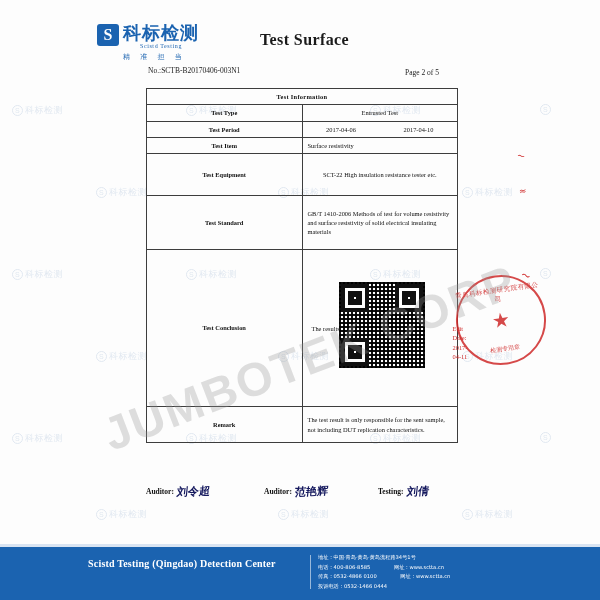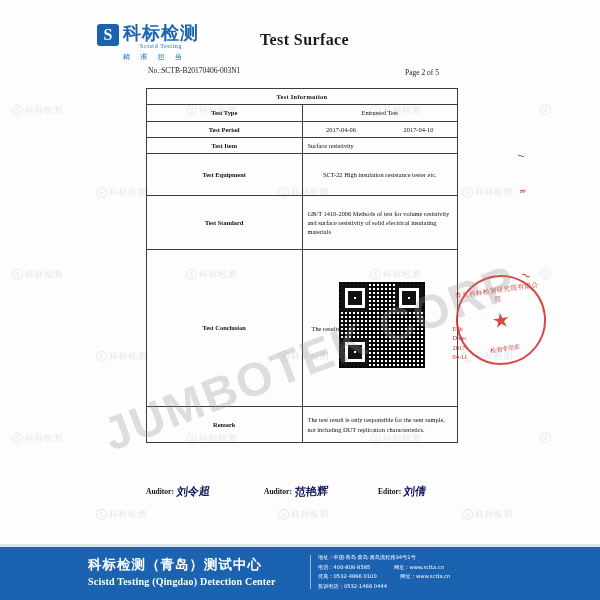--- a/index.html
+++ b/index.html
@@ -436,35 +436,34 @@
   <div class="sig-row">
     <div class="sig" id="sig-approver">
       <span class="sig-label">Auditor:</span>
       <span class="sig-hand">刘令超</span>
     </div>
     <div class="sig" id="sig-auditor">
       <span class="sig-label">Auditor:</span>
       <span class="sig-hand">范艳辉</span>
     </div>
     <div class="sig" id="sig-editor">
-      <span class="sig-label">Editor:</span>
+      <span class="sig-label">Testing:</span>
       <span class="sig-hand">刘倩</span>
     </div>
   </div>
 
   <div class="stray" style="left:517px; top:150px; font-size:10px; transform:rotate(14deg);">~</div>
   <div class="stray" style="left:519px; top:186px; font-size:9px; transform:rotate(-9deg);">≈</div>
   <div class="stray" style="left:521px; top:270px; font-size:9px; transform:rotate(20deg);">〜</div>
 
   <div class="diag-wm">JUMBOTEK CORP</div>
 
   <div class="footer">
     <div class="bar-top"></div>
     <div class="f-left">
-      <div class="f-cn">科标检测（青岛）测试中心</div>
       <div class="f-en">Scistd Testing (Qingdao) Detection Center</div>
     </div>
     <div class="f-div"></div>
     <div class="f-right">
       <div>
         <span>地址：</span><span>中国·青岛·黄岛·黄岛流程路34号1号</span>
       </div>
       <div>
         <span>电话：</span><span>400-806-8585</span>
         <span class="col2"><span>网址：</span><span>www.sctta.cn</span></span>

